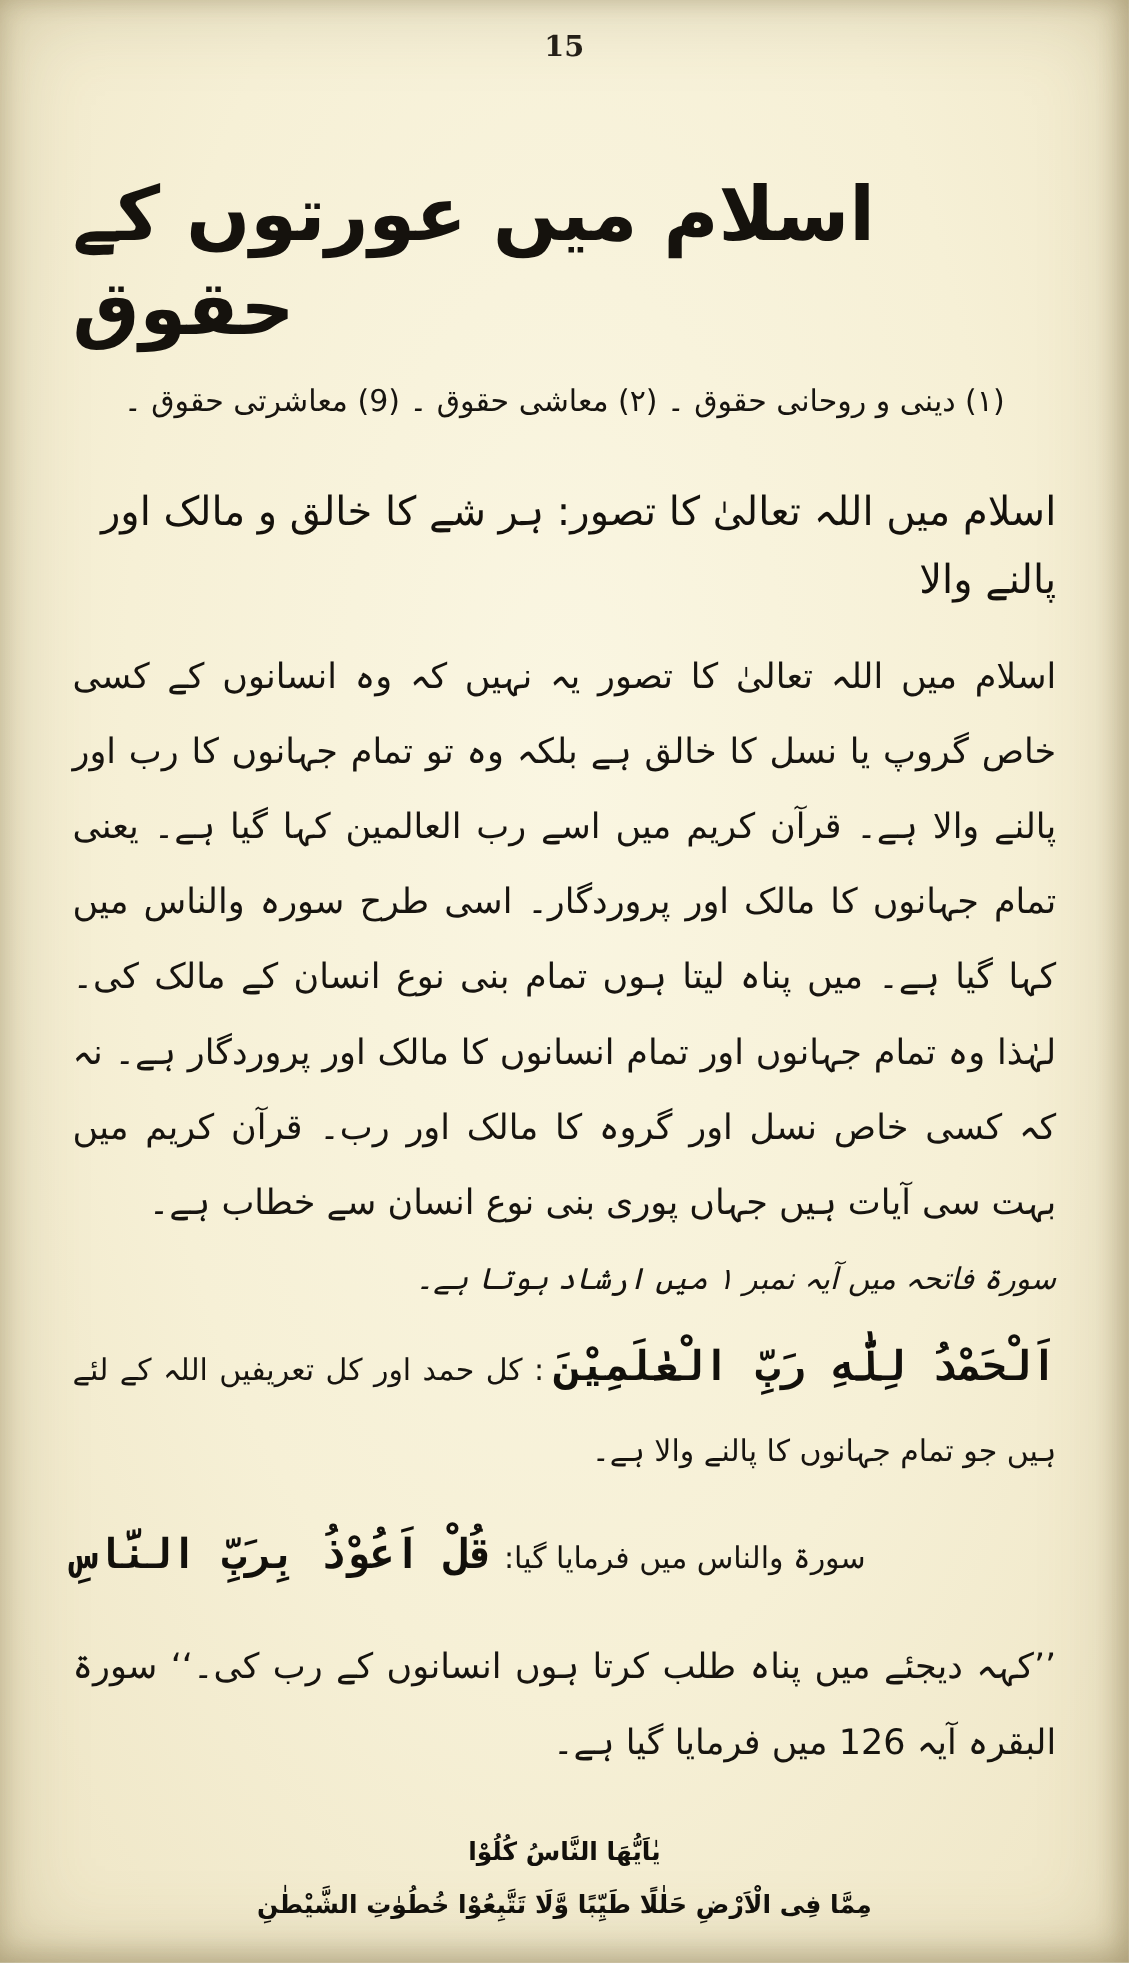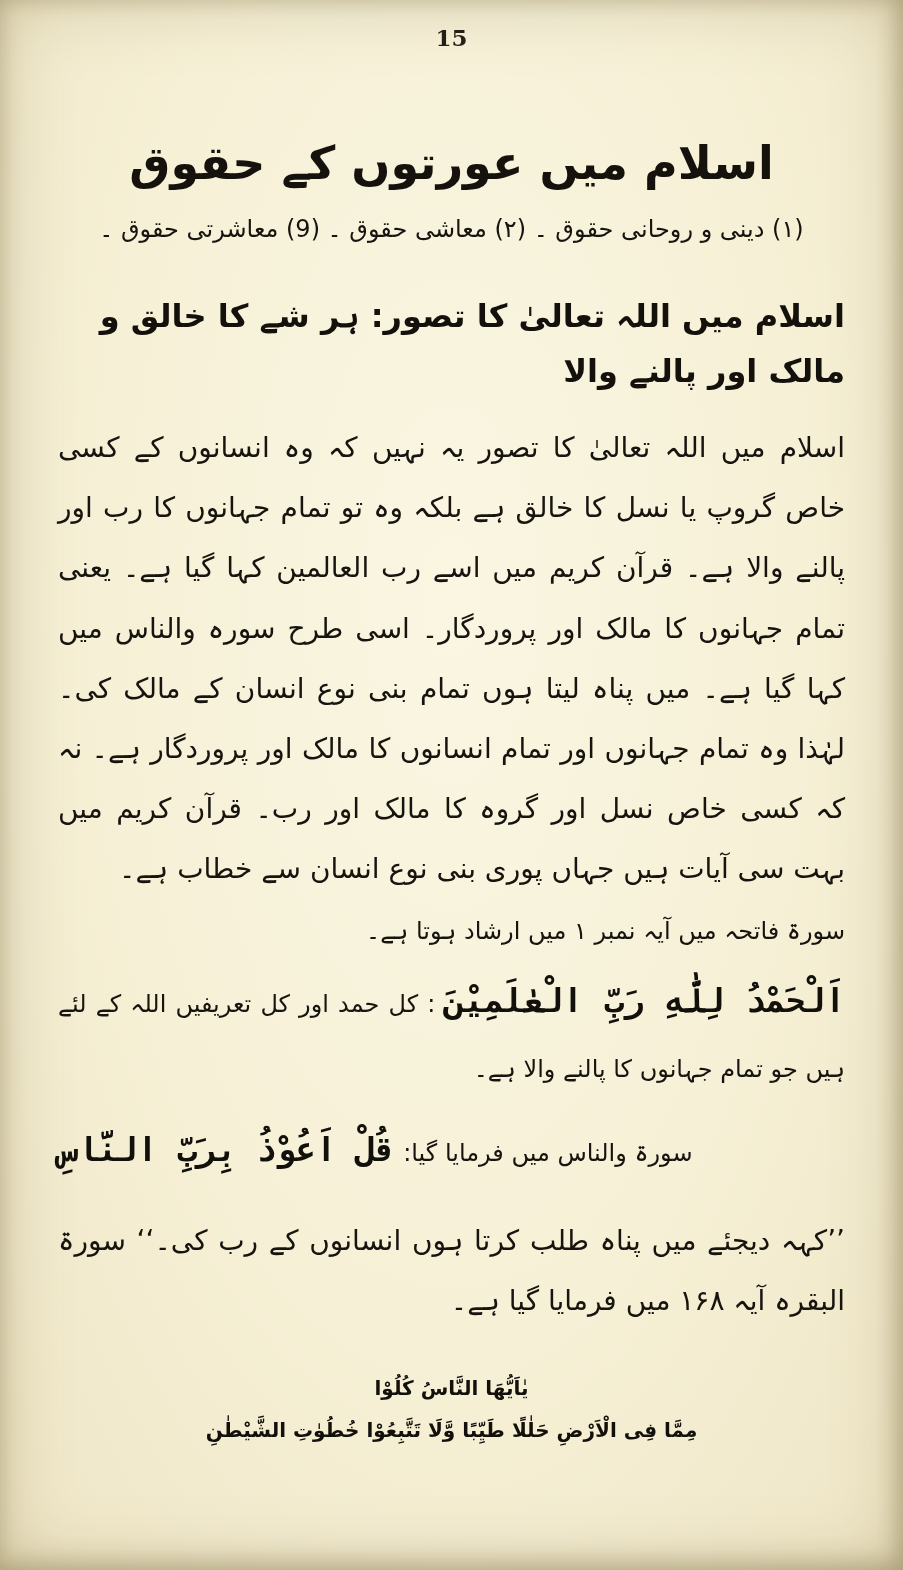--- a/index.html
+++ b/index.html
@@ -26,22 +26,22 @@
   .page-number {
     direction: ltr;
     text-align: center;
     font-family: "DejaVu Serif", serif;
     font-weight: bold;
     font-size: 23px;
     color: #241f17;
   }
   .title {
     margin: 84px 0 0 0;
-    text-align: center;
-    font-size: 46px;
+    text-align: left;
+    font-size: 60px;
     font-weight: bold;
     line-height: 1.25;
     color: #15120d;
   }
   .intro {
     margin: 62px 0 0 0;
     font-size: 24px;
     line-height: 2.15;
     text-align: justify;
     text-justify: inter-word;
@@ -49,36 +49,37 @@
   .rights-line {
     margin: 10px 0 0 0;
     font-size: 24px;
     line-height: 2.2;
     text-align: center;
     font-weight: 500;
   }
   .section-heading {
     margin: 34px 0 0 0;
     font-size: 32px;
-    font-weight: bold;
+    font-weight: normal;
     line-height: 1.7;
     text-align: right;
     color: #14110c;
   }
   .body-text {
     margin: 20px 0 0 0;
     font-size: 28px;
     line-height: 2.15;
     text-align: justify;
     text-justify: inter-word;
   }
   .plain-line {
     margin: 6px 0 0 0;
     font-size: 24px;
     line-height: 2.1;
+    font-style: italic;
   }
   .mixed-line {
     margin: 10px 0 0 0;
     font-size: 24px;
     line-height: 2.3;
     text-align: justify;
     text-justify: inter-word;
   }
   .arabic {
     font-size: 33px;
@@ -123,21 +124,21 @@
   <p class="plain-line">سورۃ فاتحہ میں آیہ نمبر ۱ میں ارشاد ہوتا ہے۔</p>
 
   <p class="mixed-line">
     <span class="arabic">اَلْحَمْدُ لِلّٰهِ رَبِّ الْعٰلَمِیْنَ</span><span> : کل حمد اور کل تعریفیں اللہ کے لئے ہیں جو تمام جہانوں کا پالنے والا ہے۔</span>
   </p>
 
   <p class="naas-line">
     <span>سورۃ والناس میں فرمایا گیا: </span><span class="arabic">قُلْ اَعُوْذُ بِرَبِّ النَّاسِ</span>
   </p>
 
-  <p class="body-text">’’کہہ دیجئے میں پناہ طلب کرتا ہوں انسانوں کے رب کی۔‘‘ سورۃ البقرہ آیہ ۱۶۸ میں فرمایا گیا ہے۔</p>
+  <p class="body-text">’’کہہ دیجئے میں پناہ طلب کرتا ہوں انسانوں کے رب کی۔‘‘ سورۃ البقرہ آیہ 126 میں فرمایا گیا ہے۔</p>
 
   <div class="verse-block">
     <div class="verse-line">یٰاَیُّهَا النَّاسُ کُلُوْا</div>
     <div class="verse-line">مِمَّا فِی الْاَرْضِ حَلٰلًا طَیِّبًا وَّلَا تَتَّبِعُوْا خُطُوٰتِ الشَّیْطٰنِ</div>
 
   </div>
 
 </div>
 
 </body></html>

